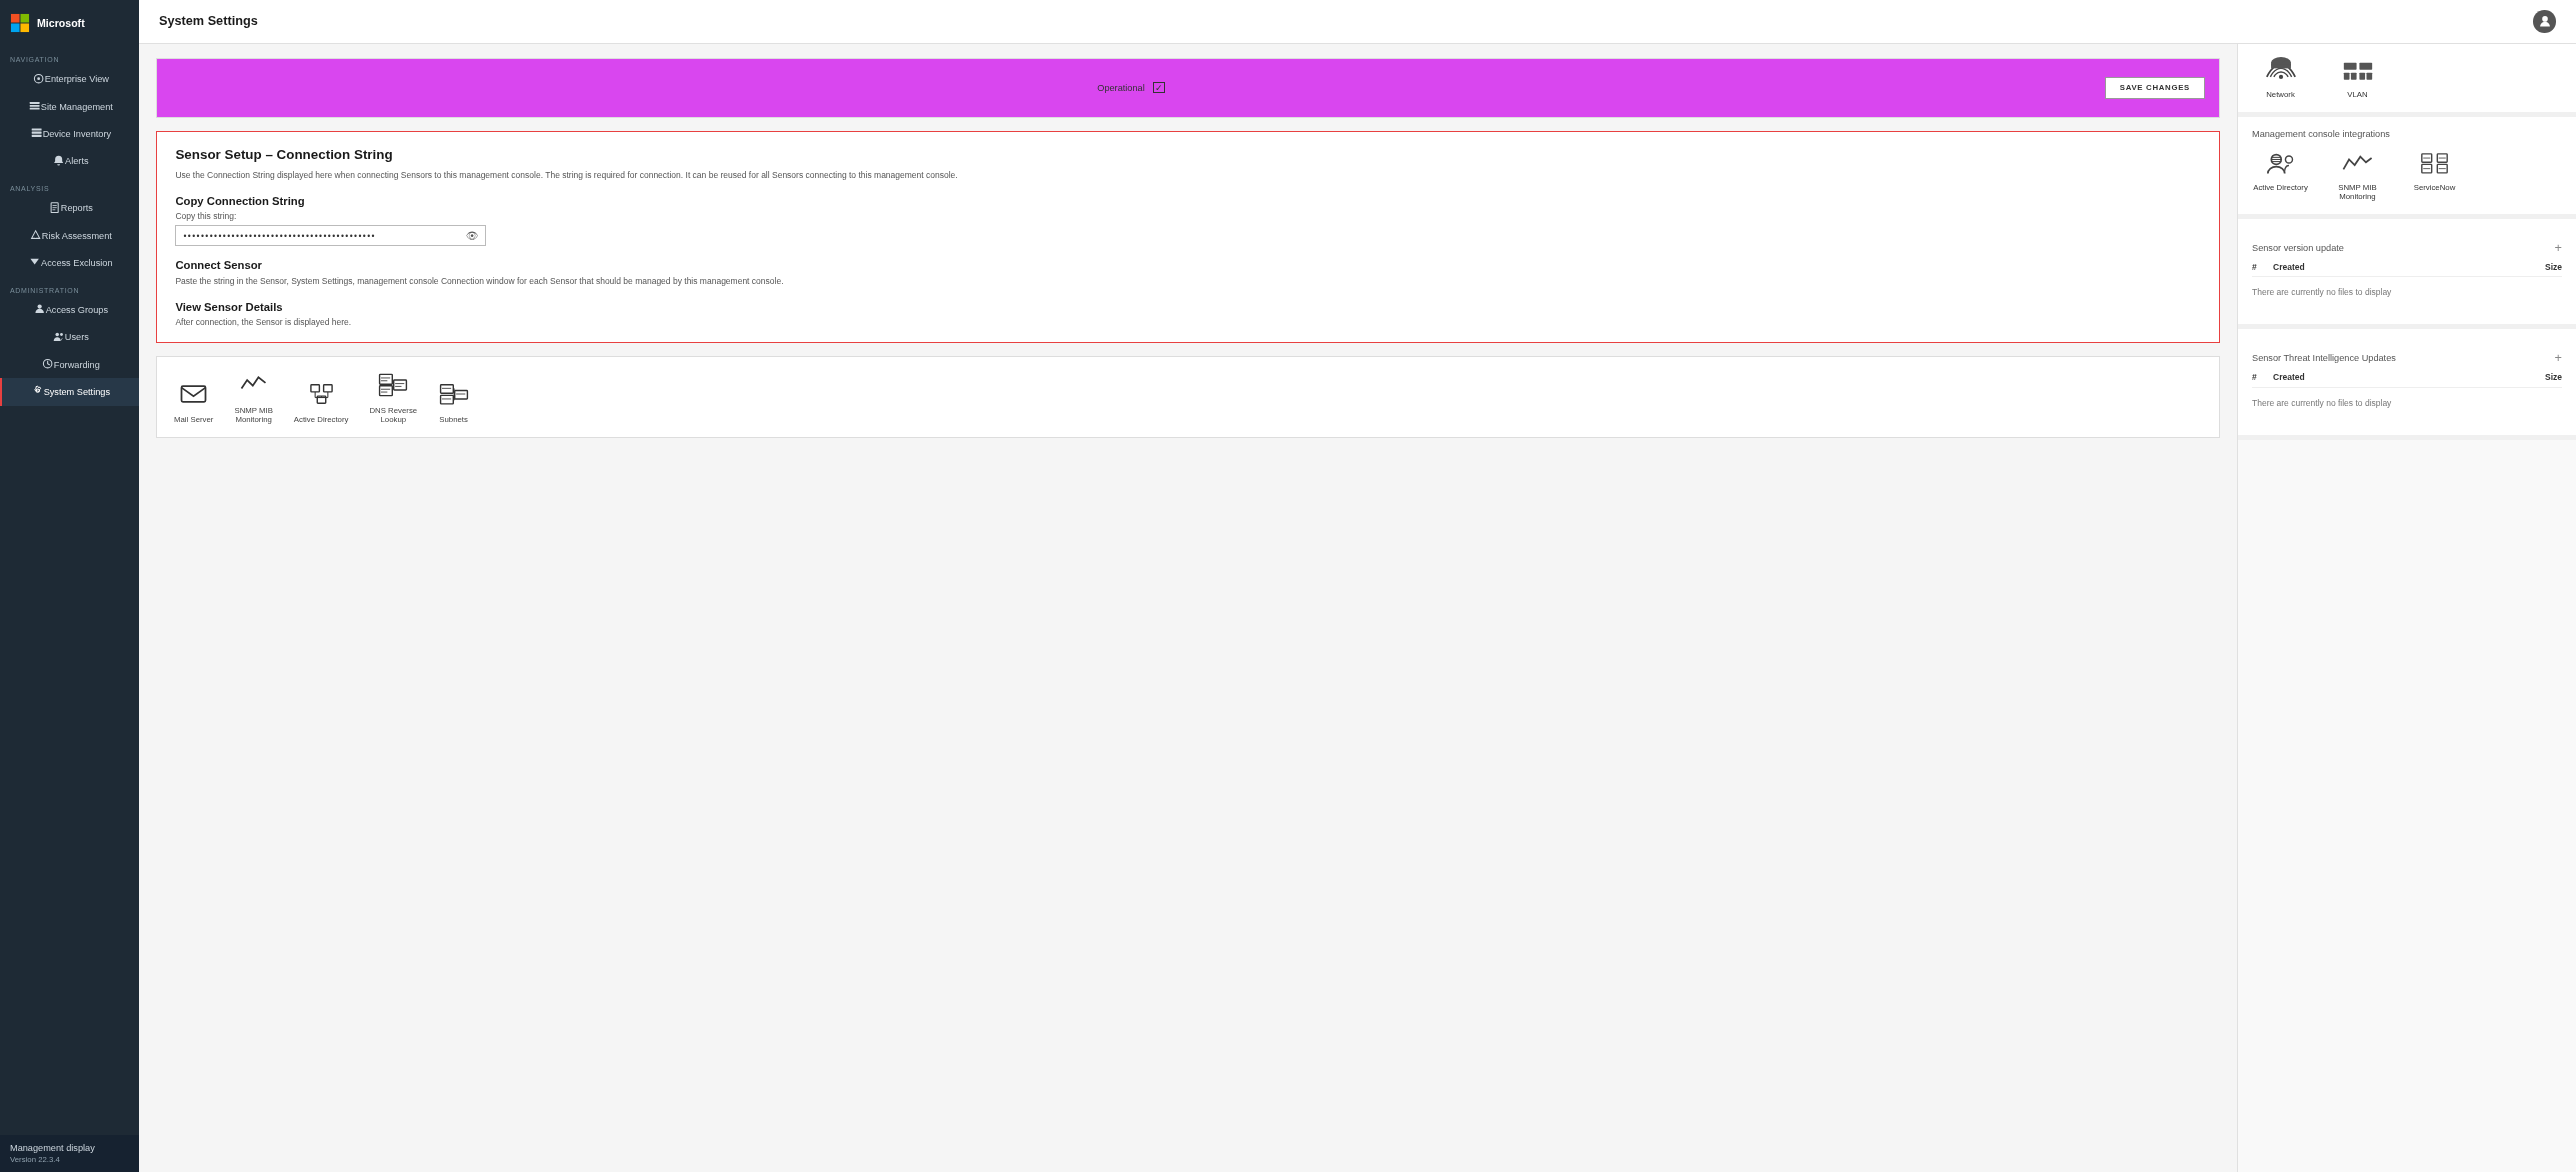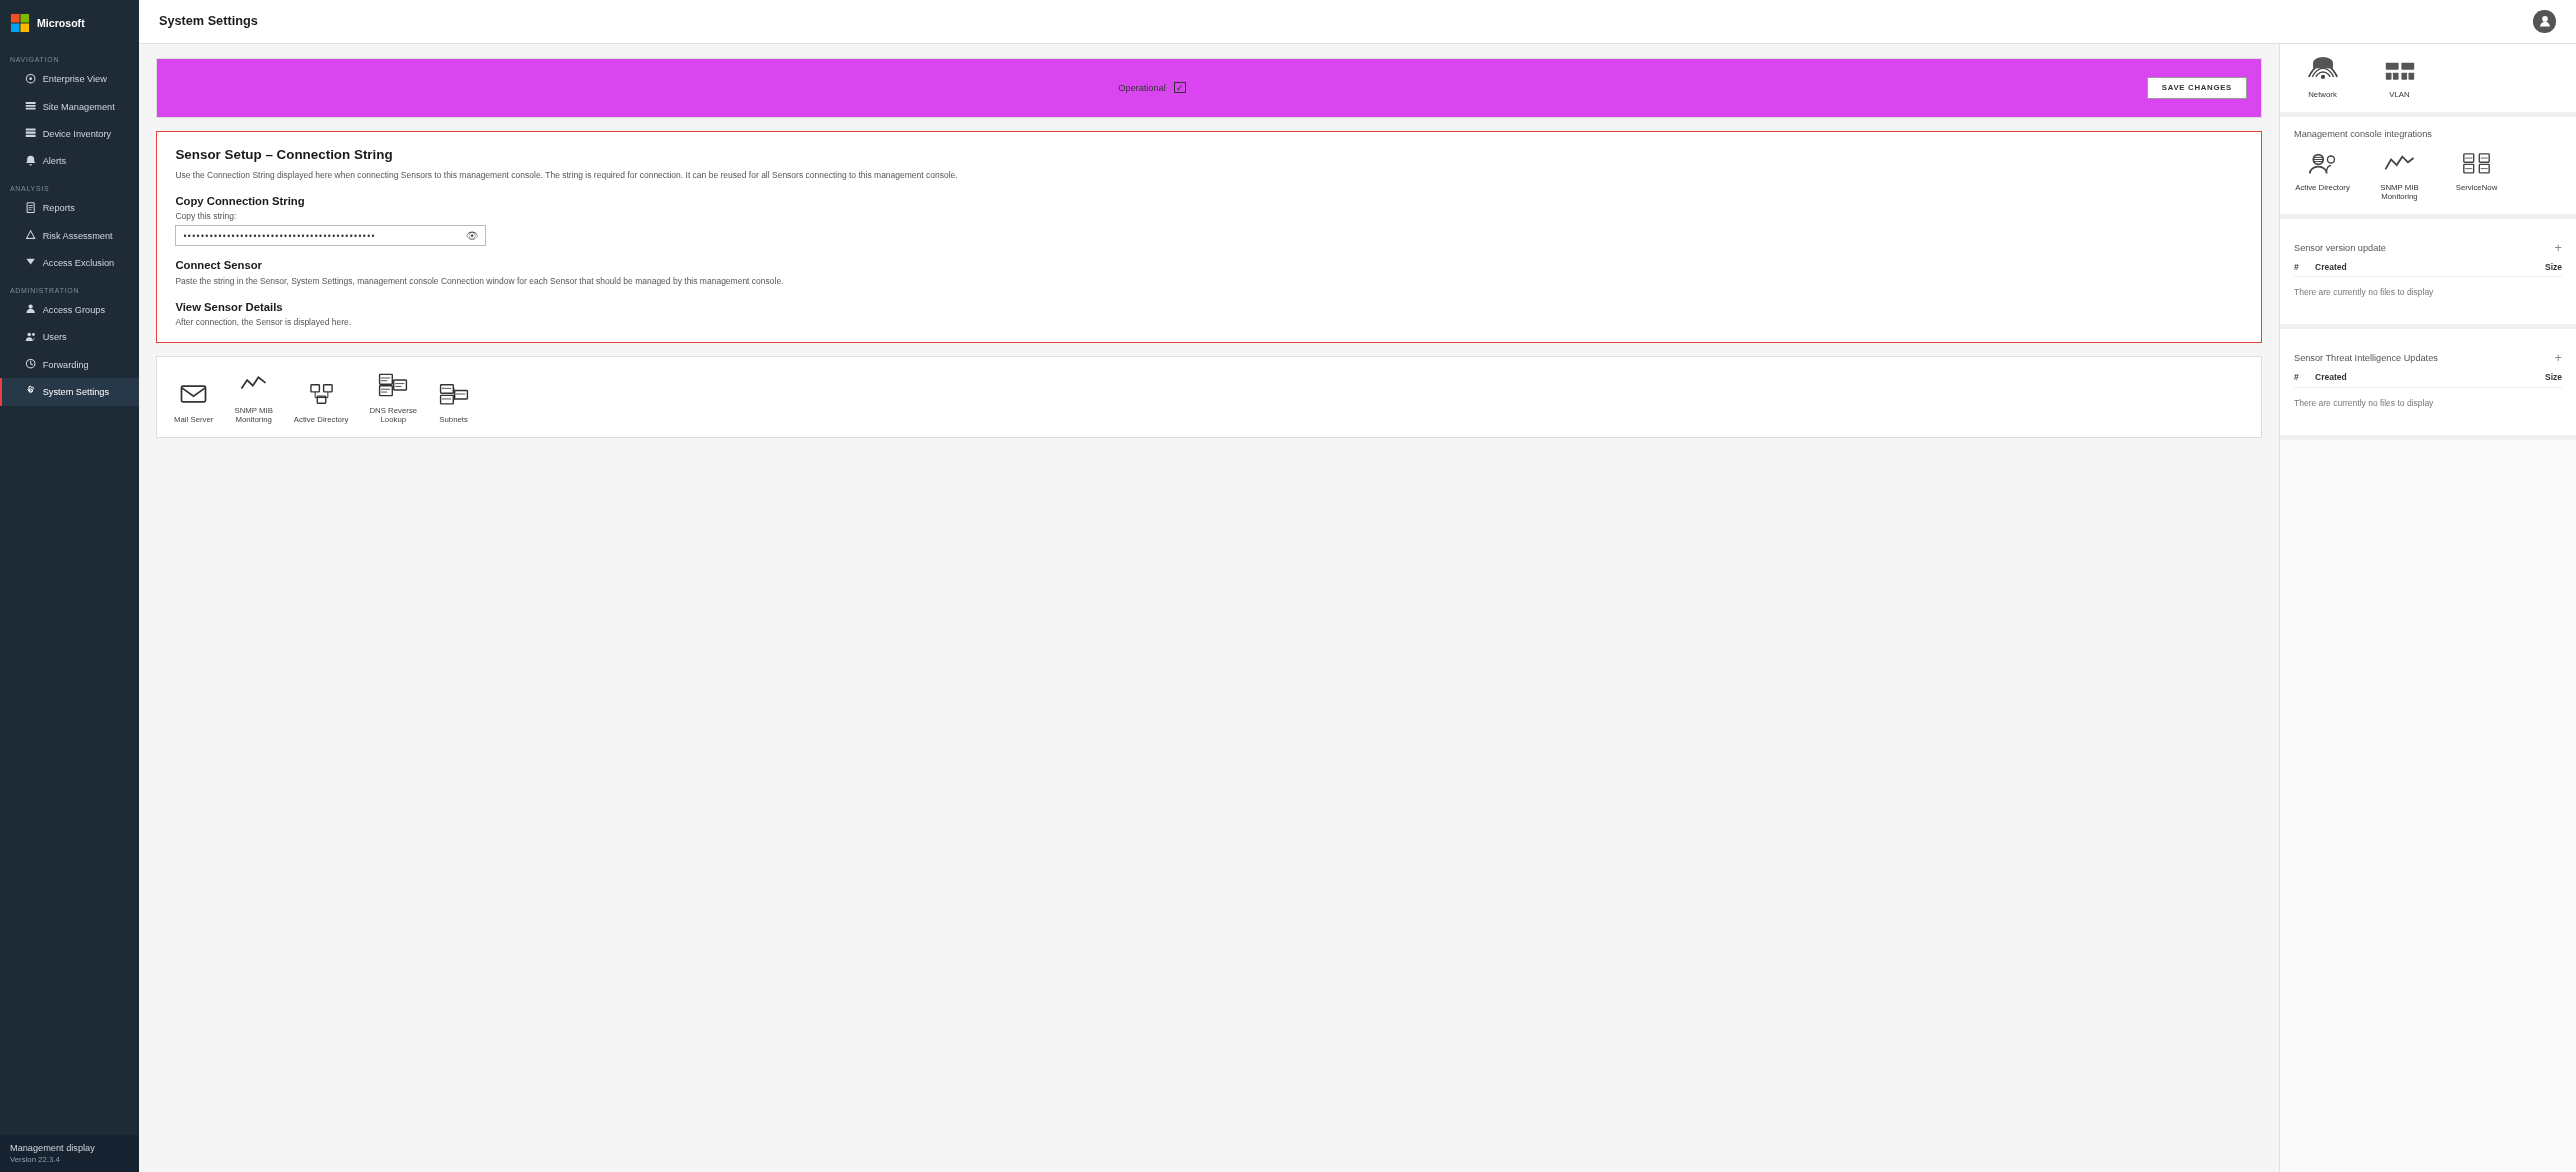--- a/index.html
+++ b/index.html
@@ -35,26 +35,27 @@
     .sidebar-section-label {
       font-size: 7px;
       letter-spacing: 0.7px;
       color: #7a8e9a;
       padding: 10px 10px 2.8px;
       text-transform: uppercase;
     }
     .sidebar-item {
       display: flex;
       align-items: center;
-      padding: 7px 22px;
-      gap: 6px;
+      padding: 7px 12px;
+      gap: 0;
       cursor: pointer;
       font-size: 9.2px;
       color: #cdd6de;
       border-left: 2.1px solid transparent;
+      justify-content: center;
     }
     .sidebar-item.active {
       background: #273848;
       border-left: 2.1px solid #e84040;
       color: #fff;
     }
     .sidebar-item-icon { font-size: 10.6px; width: 12.7px; text-align: center; flex-shrink: 0; }
     .sidebar-bottom {
       margin-top: auto;
       background: #162230;
@@ -212,21 +213,21 @@
     }
     .configure-icon-item .icon-shape {
       width: 31px; height: 31px;
       display: flex; align-items: center; justify-content: center;
       font-size: 20px; color: #444;
     }
     .configure-icon-item .icon-label { font-size: 7.8px; color: #444; text-align: center; }
 
     
     .right-panel {
-      width: 297px;
+      width: 339px;
       background: #f9f9f9;
       border-left: 0.7px solid #e0e0e0;
       overflow-y: auto;
       flex-shrink: 0;
       padding: 0;
     }
 
     .right-section {
       background: #fff;
       border-bottom: 5.7px solid #f0f0f0;

